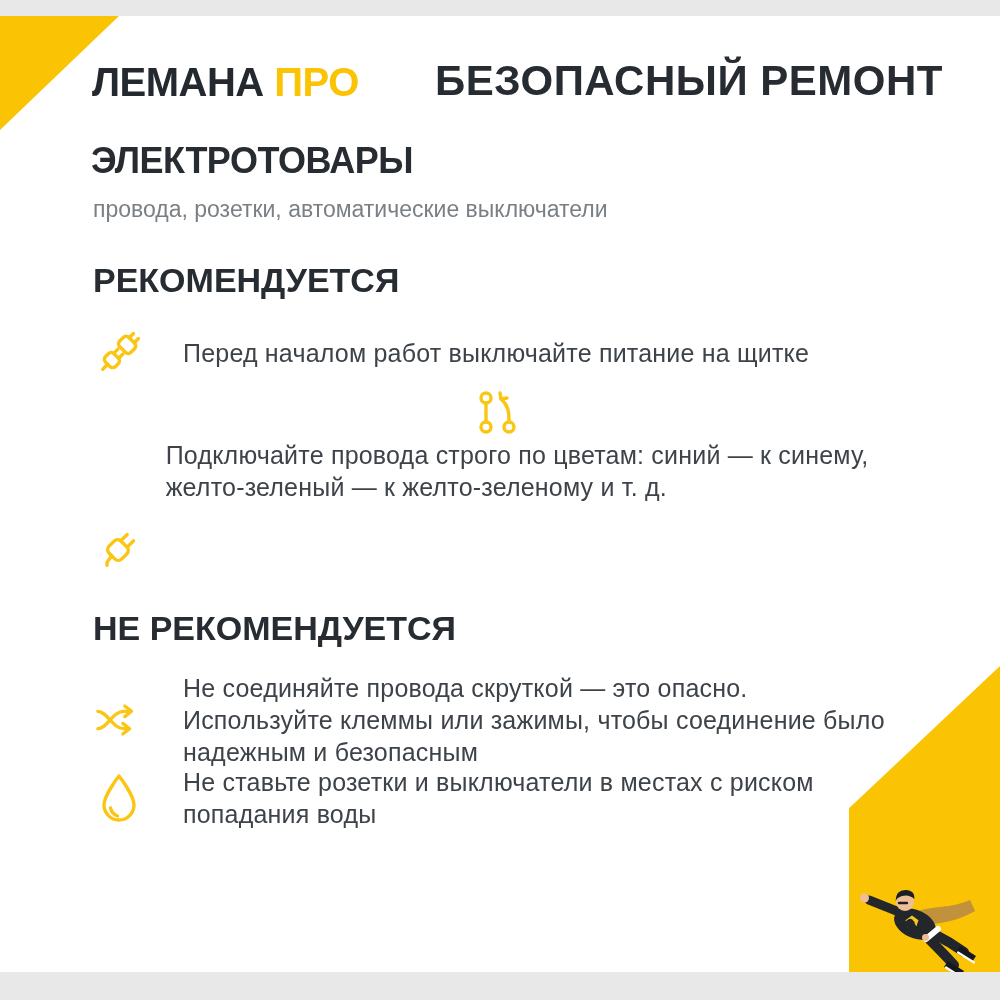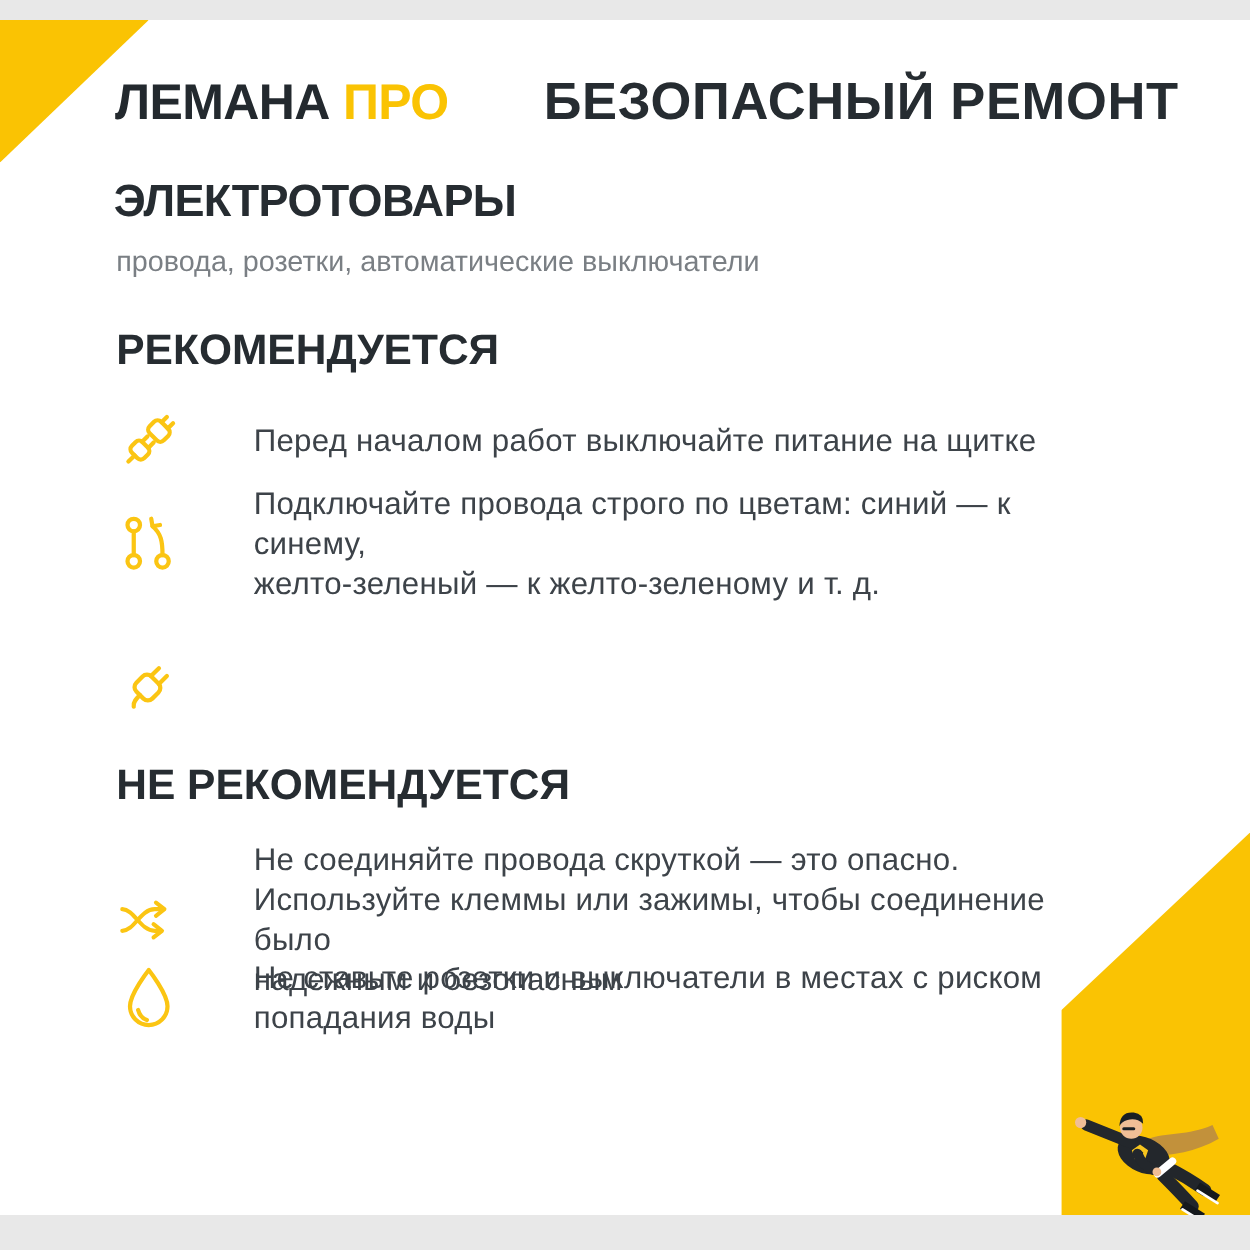--- a/index.html
+++ b/index.html
@@ -48,31 +48,31 @@
   .section-heading{
     position:absolute; left:93px; font-size:34px; line-height:36px;
     font-weight:800; letter-spacing:0; color:#262C31; white-space:nowrap;
   }
   .h-reco{ top:246px;text-align:right; }
   .h-noreco{ top:594px; }
 
   
   .row{
     position:absolute; left:93px; width:810px;
-    display:flex; align-items:center;gap:20px;
+    display:flex; align-items:center;
   }
   .icon-box{
     flex:0 0 52px; width:52px; display:flex; align-items:center; justify-content:center;
   }
   .row-text{
     margin-left:38px; font-size:25px; line-height:32px; color:#3D4349;
     letter-spacing:0.2px; white-space:pre-line;
   }
   .r1{ top:310px; min-height:52px; }
-  .r2{ top:371px; min-height:64px; }
+  .r2{ top:371px; min-height:64px;flex-direction:column; }
   .r3{ top:434px; min-height:64px; }
   .r4{ top:501px; min-height:64px; }
   .r5{ top:656px; min-height:96px; }
   .r6{ top:750px; min-height:64px; }
 
   .icn{ stroke:#FBC513; stroke-width:3.4; fill:none; stroke-linecap:round; stroke-linejoin:round; }
 </style>
 </head>
 <body>
 

